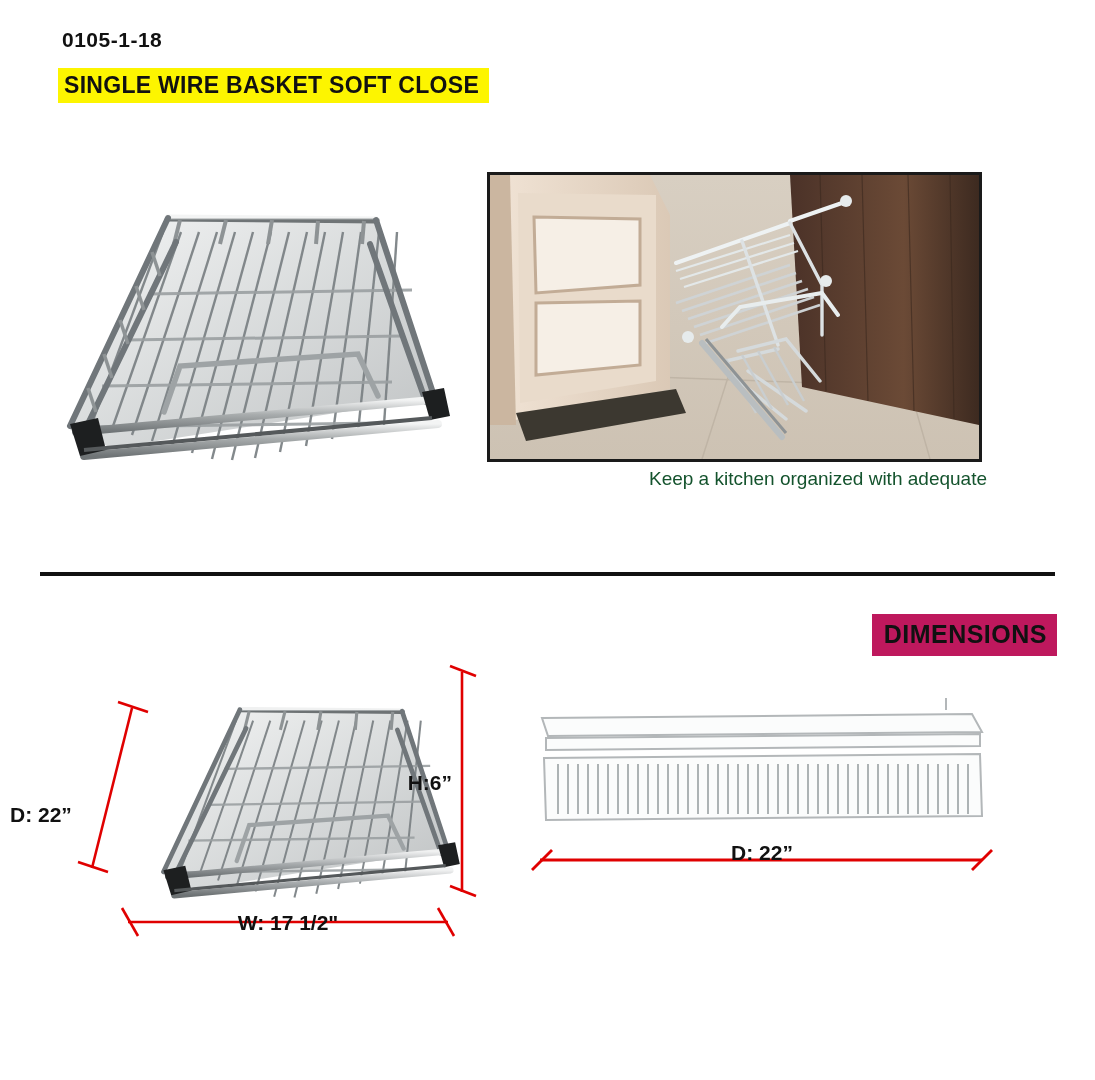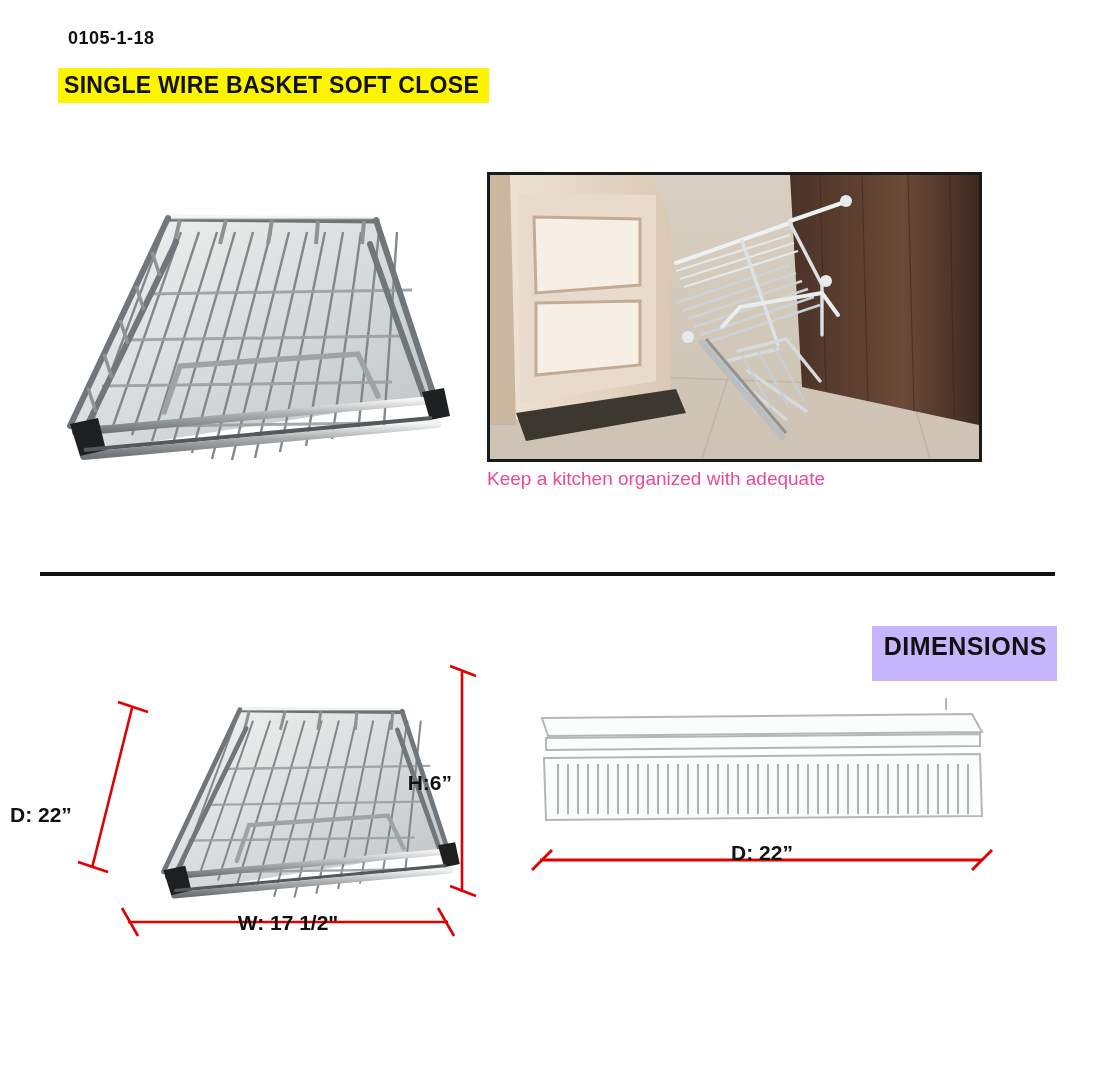--- a/index.html
+++ b/index.html
@@ -15,25 +15,24 @@
     font-family: "Liberation Sans", sans-serif;
     color: #1a1a1a;
     overflow: hidden;
   }
 
   
   .sku {
     position: absolute;
     left: 62px;
     top: 28px;
-    font-size: 18px;
+    font-size: 21px;
     font-weight: bold;
     letter-spacing: 0.5px;
     color: #111;
-    margin-left: 6px;
   }
   .title-highlight {
     position: absolute;
     left: 58px;
     top: 68px;
     background: #fdf500;
     padding: 5px 10px 6px 6px;
     font-size: 23px;
     font-weight: bold;
     letter-spacing: 0.3px;
@@ -60,48 +59,47 @@
     height: 290px;
     border: 3px solid #1a1a1a;
     overflow: hidden;
     background: #cbbfb2;
   }
   .caption {
     position: absolute;
     left: 487px;
     top: 466px;
     width: 500px;
-    text-align: left;
+    text-align: right;
     font-size: 19px;
     line-height: 1.35;
-    color: #ec4899;
+    color: #14532d;
   }
 
   
   .divider {
     position: absolute;
     left: 40px;
     top: 572px;
     width: 1015px;
     height: 4px;
     background: #111;
   }
 
   
   .dimensions-highlight {
     position: absolute;
     right: 38px;
     top: 614px;
-    background: #c4b5fd;
-    padding: 6px 10px 20px 12px;
+    background: #be185d;
+    padding: 6px 10px 7px 12px;
     font-size: 25px;
     font-weight: bold;
     letter-spacing: 0.5px;
     color: #111;
-    margin-top: 12px;
   }
 
   
   .dim-left {
     position: absolute;
     left: 0px;
     top: 650px;
     width: 510px;
     height: 310px;
   }

